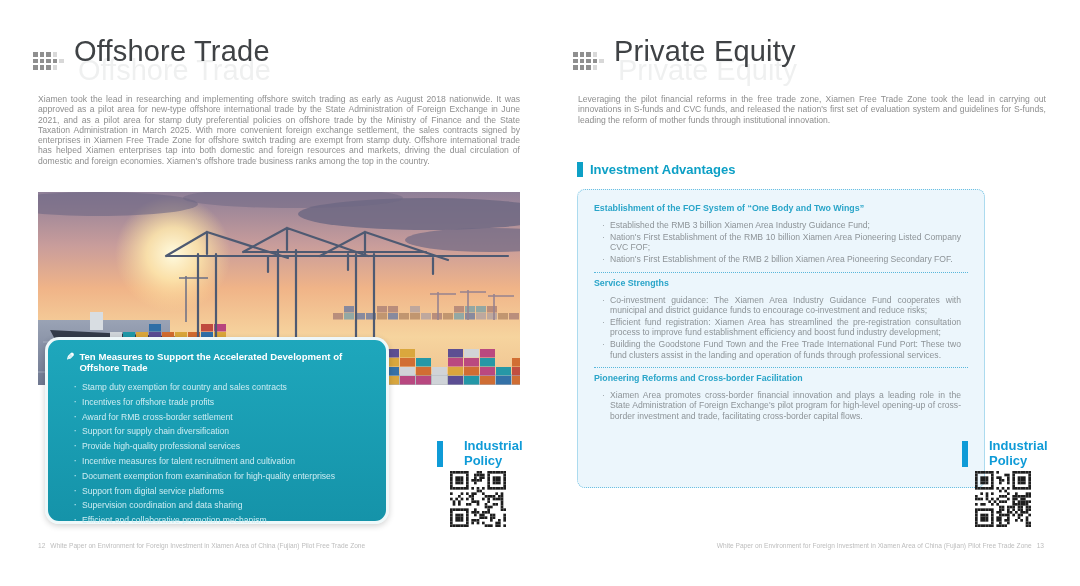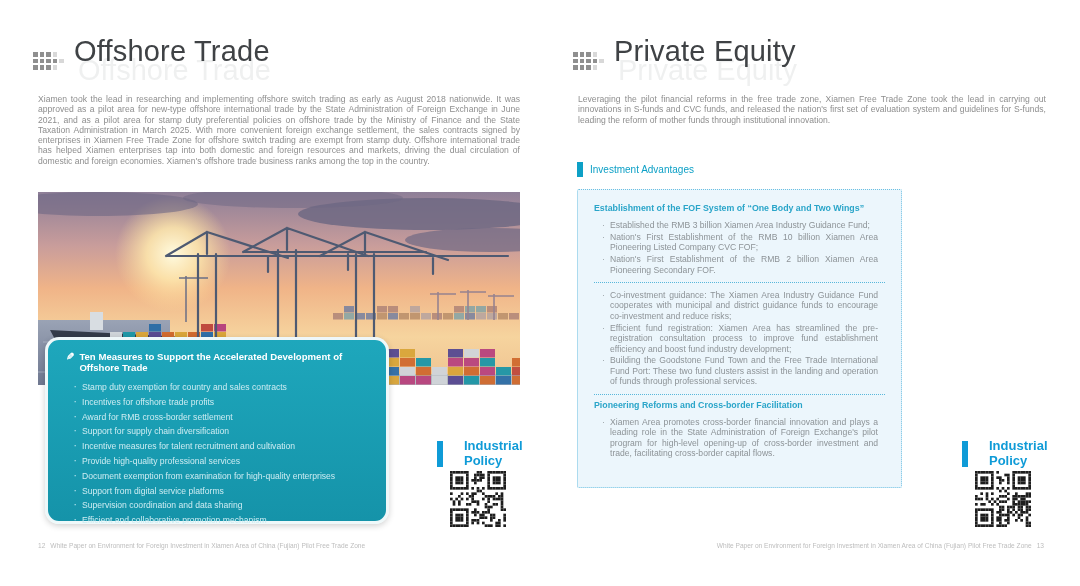--- a/index.html
+++ b/index.html
@@ -37,23 +37,23 @@
   .policy-label{font-size:13px;font-weight:700;color:var(--policy-blue,#0f9bd7);line-height:15px;width:70px}
   .qr{position:absolute;top:471px;width:56px;height:56px;display:block}
 
   .footer{position:absolute;top:542px;font-size:6.6px;color:#bdbdbd;white-space:nowrap;display:flex;gap:5px}
   .footer-left{left:38px}
   .footer-right{right:36px}
 
   
   .adv-heading-row{position:absolute;left:37px;top:162px;display:flex;align-items:center;gap:7px}
   .adv-bar{width:6px;height:15px;background:var(--accent-cyan,#0da0c6);flex:0 0 auto}
-  h2.section-heading{margin:0;font-size:10px;font-weight:400;color:var(--accent-cyan,#0da0c6)}
-  .adv-box{position:absolute;left:37px;top:189px;width:325px;height:299px;box-sizing:border-box;
-    background:var(--box-bg,#ecf6fc);border:1px dotted var(--box-border,#6cc0e2);border-radius:2px;
+  h2.section-heading{margin:0;font-size:13px;font-weight:700;color:var(--accent-cyan,#0da0c6)}
+  .adv-box{position:absolute;left:37px;top:189px;width:408px;height:299px;box-sizing:border-box;
+    background:var(--box-bg,#ecf6fc);border:1px dotted var(--box-border,#6cc0e2);border-radius:8px;
     padding:9px 16px 8px 16px;overflow:hidden}
   .adv-heading{font-size:8.8px;font-weight:700;color:var(--subheading,#2aa5c9);margin:4px 0 5px}
   .adv-item{font-size:8.6px;line-height:10.4px;color:#8d9397;text-align:justify;padding-left:9px;position:relative;margin-bottom:1.5px}
   .adv-item::before{content:"\00b7";position:absolute;left:1px;top:0;color:#9aa0a4}
   .dotted-sep{border:none;border-top:1px dotted #58b7db;margin:7px 0 5px}
 </style>
 </head>
 <body>
 
 <div class="spread">
@@ -239,22 +239,22 @@
       <div class="measures-title">
         <span class="pen-icon">✎</span>
         <span>Ten Measures to Support the Accelerated Development of Offshore Trade</span>
       </div>
       <ul class="measures-list">
 
       <li class="measure-item">Stamp duty exemption for country and sales contracts</li>
           <li class="measure-item">Incentives for offshore trade profits</li>
           <li class="measure-item">Award for RMB cross-border settlement</li>
           <li class="measure-item">Support for supply chain diversification</li>
+          <li class="measure-item">Provide high-quality professional services</li>
           <li class="measure-item">Incentive measures for talent recruitment and cultivation</li>
-          <li class="measure-item">Provide high-quality professional services</li>
           <li class="measure-item">Document exemption from examination for high-quality enterprises</li>
           <li class="measure-item">Support from digital service platforms</li>
           <li class="measure-item">Supervision coordination and data sharing</li>
           <li class="measure-item">Efficient and collaborative promotion mechanism</li>
         </ul>
     </div>
 
     <div class="policy-block" style="left:437px">
       <span class="policy-bar"></span>
       <span class="policy-label">Industrial Policy</span>
@@ -514,20 +514,21 @@
         <div class="adv-heading">Establishment of the FOF System of “One Body and Two Wings”</div>
         <ul>
 
         <li class="adv-item">Established the RMB 3 billion Xiamen Area Industry Guidance Fund;</li>
             <li class="adv-item">Nation's First Establishment of the RMB 10 billion Xiamen Area Pioneering Listed Company CVC FOF;</li>
             <li class="adv-item">Nation's First Establishment of the RMB 2 billion Xiamen Area Pioneering Secondary FOF.</li>
           </ul>
       </div>
       <hr class="dotted-sep">
       <div class="adv-section">
+        <div class="adv-heading">Service Strengths</div>
         <ul>
 
         <li class="adv-item">Co-investment guidance: The Xiamen Area Industry Guidance Fund cooperates with municipal and district guidance funds to encourage co-investment and reduce risks;</li>
             <li class="adv-item">Efficient fund registration: Xiamen Area has streamlined the pre-registration consultation process to improve fund establishment efficiency and boost fund industry development;</li>
             <li class="adv-item">Building the Goodstone Fund Town and the Free Trade International Fund Port: These two fund clusters assist in the landing and operation of funds through professional services.</li>
           </ul>
       </div>
       <hr class="dotted-sep">
       <div class="adv-section">
         <div class="adv-heading">Pioneering Reforms and Cross-border Facilitation</div>

